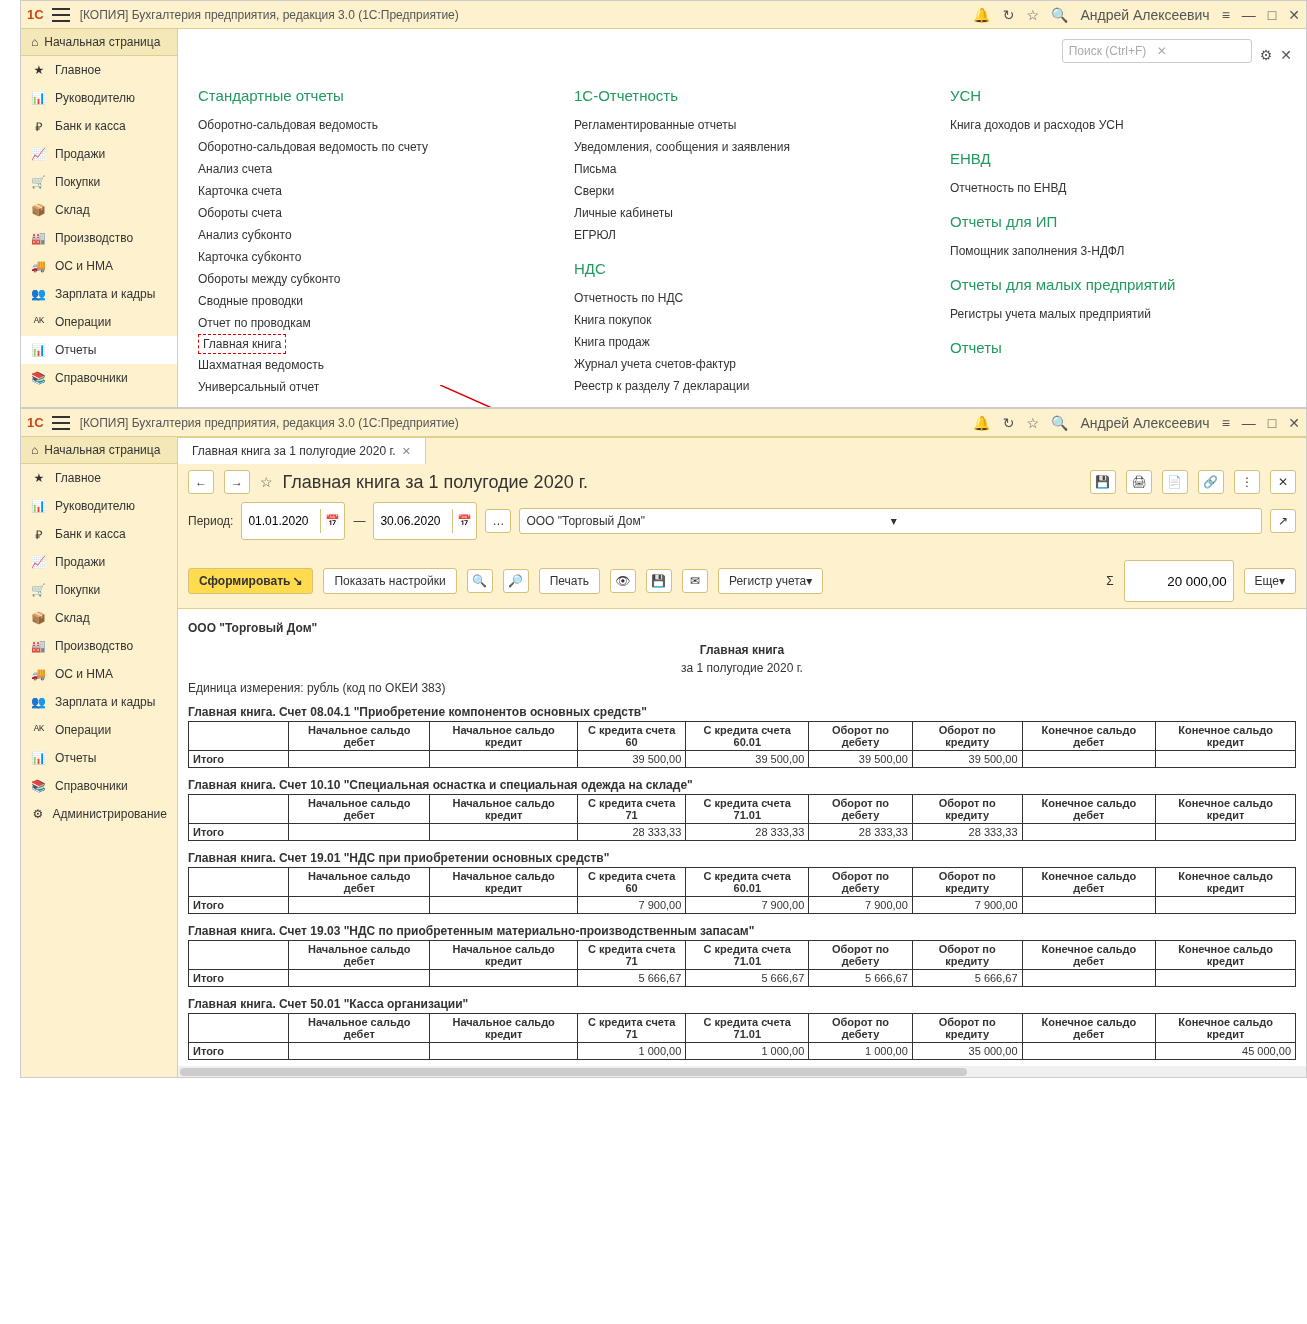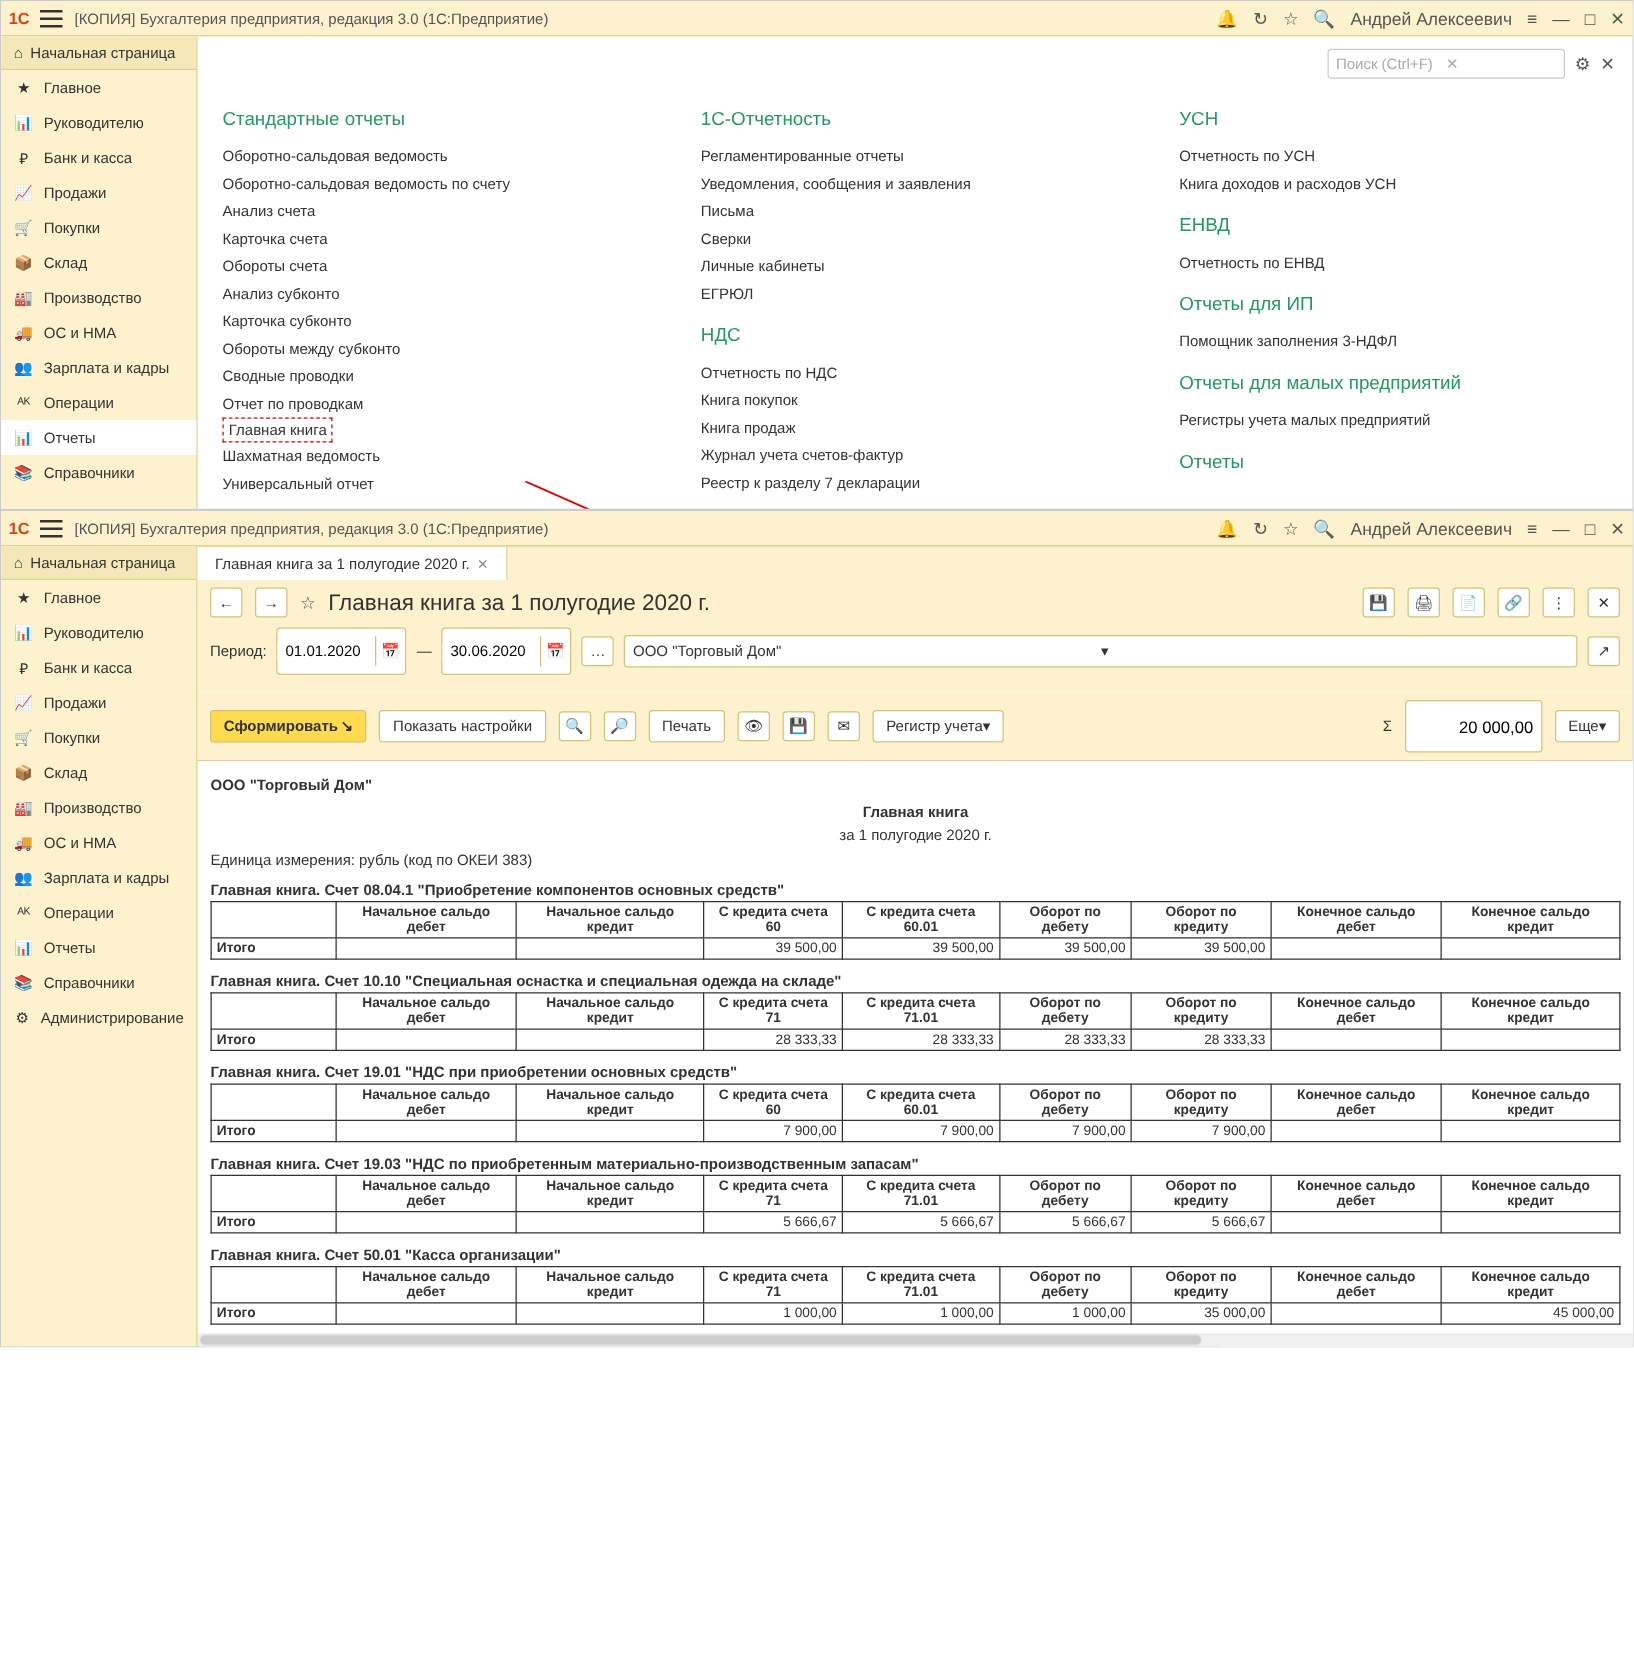--- a/index.html
+++ b/index.html
@@ -1,34 +1,34 @@
 <!DOCTYPE html>
 <html><head>
 <meta charset="utf-8">
 <style>
   * { box-sizing: border-box; margin: 0; padding: 0; }
   body { font-family: Arial, sans-serif; font-size: 12px; background: #fff; color: #333; }
-  .window { border: 1px solid #ccc; background: #fff; }
+  .window { border: 1px solid #ccc; background: #fff; margin-left: 20px; }
   .titlebar { background: #fdf2cd; height: 28px; display: flex; align-items: center; padding: 0 6px; border-bottom: 1px solid #e0d090; }
   .titlebar .logo { font-weight: bold; color: #d24615; margin-right: 8px; font-size: 13px; }
   .titlebar .burger { width: 18px; height: 14px; margin-right: 10px; display: flex; flex-direction: column; justify-content: space-between; }
   .titlebar .burger div { height: 2px; background: #333; }
   .titlebar .title { flex: 1; color: #555; }
   .titlebar .tb-icons { display: flex; gap: 12px; align-items: center; }
   .tb-icon { cursor: pointer; color: #555; font-size: 14px; }
   .user { white-space: nowrap; }
   .layout { display: flex; height: 378px; }
   .layout2 { display: flex; height: 640px; }
   .sidebar { width: 157px; background: #fdf2cd; border-right: 1px solid #e0d090; display: flex; flex-direction: column; }
   .home-tab { background: #f5e8b8; padding: 6px 10px; border-bottom: 1px solid #e0d090; display: flex; align-items: center; gap: 6px; }
   .nav-item { padding: 7px 10px; display: flex; align-items: center; gap: 8px; cursor: pointer; color: #333; }
   .nav-item.active { background: #fff; }
   .nav-icon { width: 16px; height: 14px; display: inline-flex; align-items: center; justify-content: center; color: #333; }
   .content { flex: 1; overflow: hidden; position: relative; }
-  .search-row { display: flex; justify-content: flex-end; padding: 10px 14px; gap: 8px; align-items: center; }
+  .search-row { display: flex; justify-content: flex-end; padding: 10px 14px; gap: 8px; align-items: flex-end; }
   .search-box { width: 190px; height: 24px; border: 1px solid #ccc; border-radius: 3px; display: flex; align-items: center; padding: 0 6px; color: #aaa; }
   .search-box span { flex: 1; }
   .cols3 { display: flex; padding: 0 20px 10px 20px; gap: 40px; }
   .col { flex: 1; }
   .grp-title { color: #229a5f; font-size: 15px; margin: 14px 0 10px 0; }
   .rlink { color: #333; padding: 4px 0; cursor: pointer; display: block; }
   .rlink.selected { border: 1px dashed #d00; padding: 2px 4px; display: inline-block; }
   .tab { padding: 6px 14px; border-right: 1px solid #e0d090; display: flex; align-items: center; gap: 6px; background: #fff; }
   .tab .close { font-size: 11px; color: #888; cursor: pointer; }
   .rep-header { background: #fdf2cd; padding: 6px 10px; }
@@ -162,21 +162,20 @@
             <a class="rlink">ЕГРЮЛ</a>
             <div class="grp-title">НДС</div>
             <a class="rlink">Отчетность по НДС</a>
             <a class="rlink">Книга покупок</a>
             <a class="rlink">Книга продаж</a>
             <a class="rlink">Журнал учета счетов-фактур</a>
             <a class="rlink">Реестр к разделу 7 декларации</a>
           </div>
         <div class="col" id="col-right">
             <div class="grp-title">УСН</div>
-            <a class="rlink">Отчетность по УСН</a>
             <a class="rlink">Книга доходов и расходов УСН</a>
             <div class="grp-title">ЕНВД</div>
             <a class="rlink">Отчетность по ЕНВД</a>
             <div class="grp-title">Отчеты для ИП</div>
             <a class="rlink">Помощник заполнения 3-НДФЛ</a>
             <div class="grp-title">Отчеты для малых предприятий</div>
             <a class="rlink">Регистры учета малых предприятий</a>
             <div class="grp-title">Отчеты</div>
           </div>
       </div>

